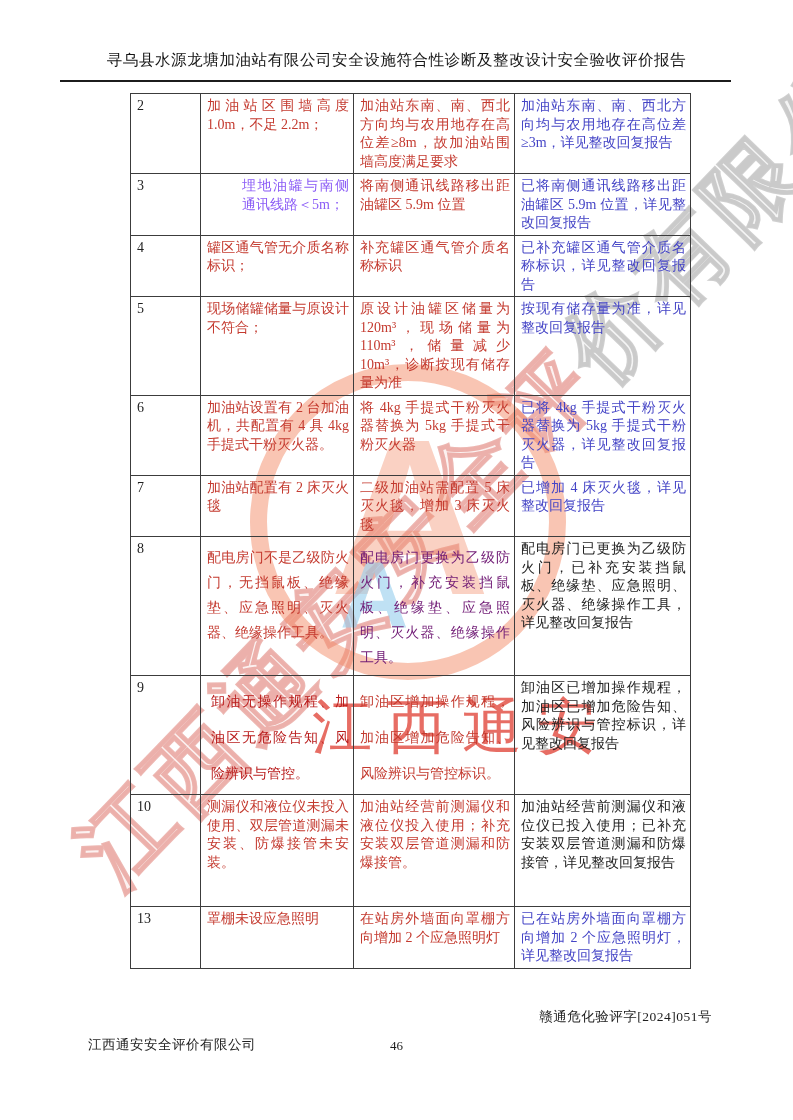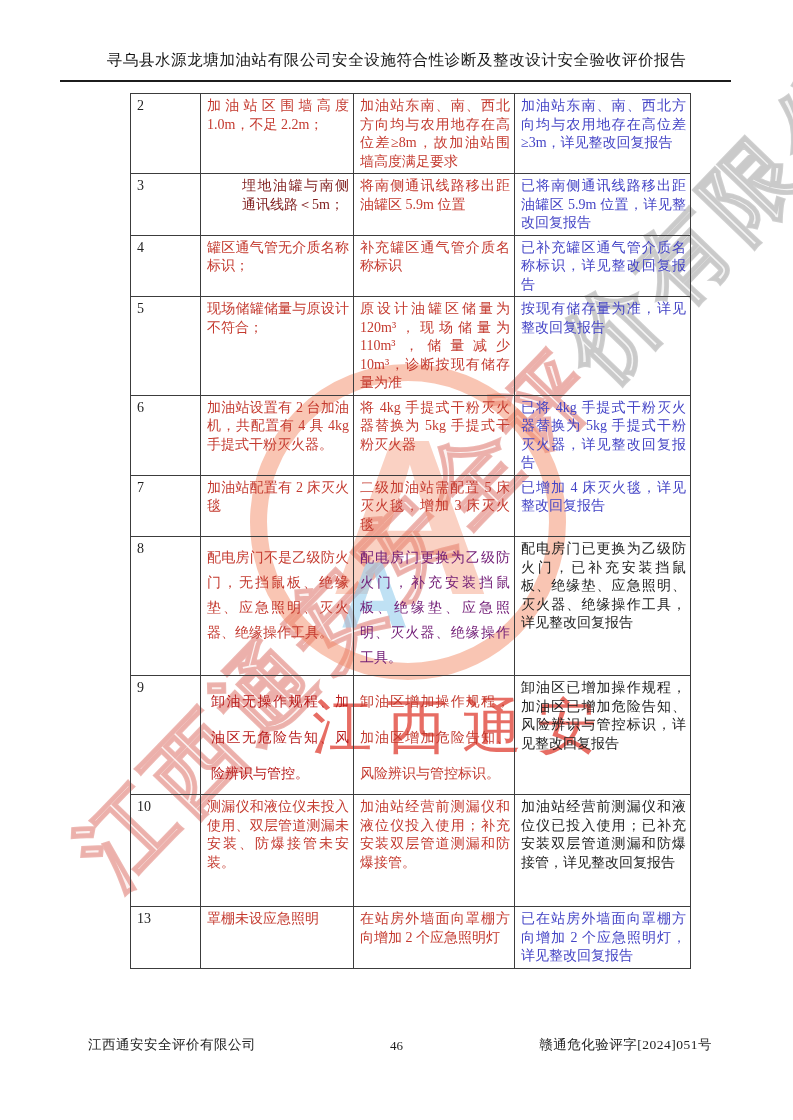--- a/index.html
+++ b/index.html
@@ -56,21 +56,21 @@
   td.cell-no{text-align:center;color:#1f1f1f;padding-left:2px;padding-right:2px;}
   
   tr.r1 td.cell-measure{line-height:24px;}
   tr.r8 td.cell-issue,tr.r8 td.cell-measure{line-height:25px;padding-top:8px;}
   tr.r8 td.cell-measure{text-align:center;text-align:justify;padding-top:8px;}
   tr.r9 td.cell-issue,tr.r9 td.cell-measure{line-height:36px;padding-top:8px;}
   tr.r12 td.cell-issue{padding-top:10px;}
   
   .footer-left{left:88px;top:1036px;font-size:13.5px;color:#1d1d1d;letter-spacing:0.5px;}
   .footer-page{left:0;top:1038px;width:793px;text-align:center;font-size:13px;color:#1d1d1d;}
-  .footer-right{right:81px;top:1036px;font-size:13.5px;color:#1d1d1d;letter-spacing:0.5px;}
+  .footer-right{right:81px;top:1008px;font-size:13.5px;color:#1d1d1d;letter-spacing:0.5px;}
 </style>
 </head>
 <body>
 
 <div class="abs wm wm-diag">
   <span class="wm-red-outline">江西通安安全评</span><span class="wm-gray-outline">价有限公司</span>
 </div>
 <div class="abs wm wm-stamp-ring"></div>
 <div class="abs wm wm-stamp-a">A</div>
 <div class="abs wm wm-stamp-blue">A</div>
@@ -89,21 +89,21 @@
       </colgroup>
     <tbody>
       <tr class="r2" style="height:75px">
         <td class="cell-no">2</td>
         <td class="cell-issue" style="color: rgb(196, 58, 47);">加油站区围墙高度 1.0m，不足 2.2m；</td>
         <td class="cell-measure" style="color: rgb(196, 58, 47);">加油站东南、南、西北方向均与农用地存在高位差≥8m，故加油站围墙高度满足要求</td>
         <td class="cell-result" style="color: rgb(68, 68, 198);">加油站东南、南、西北方向均与农用地存在高位差≥3m，详见整改回复报告</td>
       </tr>
       <tr class="r3" style="height:56px">
         <td class="cell-no">3</td>
-        <td class="cell-issue" style="color: #7f1d1d; padding-left: 41px;">埋地油罐与南侧通讯线路＜5m；</td>
+        <td class="cell-issue" style="color: #8b5cf6; padding-left: 41px;">埋地油罐与南侧通讯线路＜5m；</td>
         <td class="cell-measure" style="color: rgb(196, 58, 47);">将南侧通讯线路移出距油罐区 5.9m 位置</td>
         <td class="cell-result" style="color: rgb(68, 68, 198);">已将南侧通讯线路移出距油罐区 5.9m 位置，详见整改回复报告</td>
       </tr>
       <tr class="r4" style="height:55px">
         <td class="cell-no">4</td>
         <td class="cell-issue" style="color: rgb(196, 58, 47);">罐区通气管无介质名称标识；</td>
         <td class="cell-measure" style="color: rgb(196, 58, 47);">补充罐区通气管介质名称标识</td>
         <td class="cell-result" style="color: rgb(68, 68, 198);">已补充罐区通气管介质名称标识，详见整改回复报告</td>
       </tr>
       <tr class="r5" style="height:71px">

